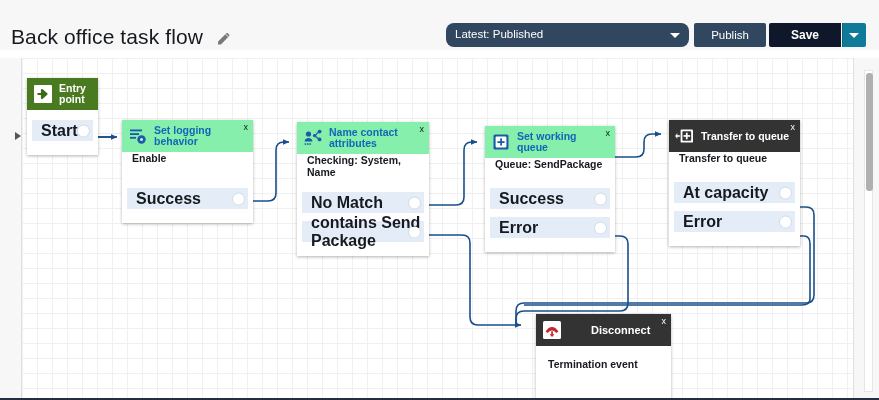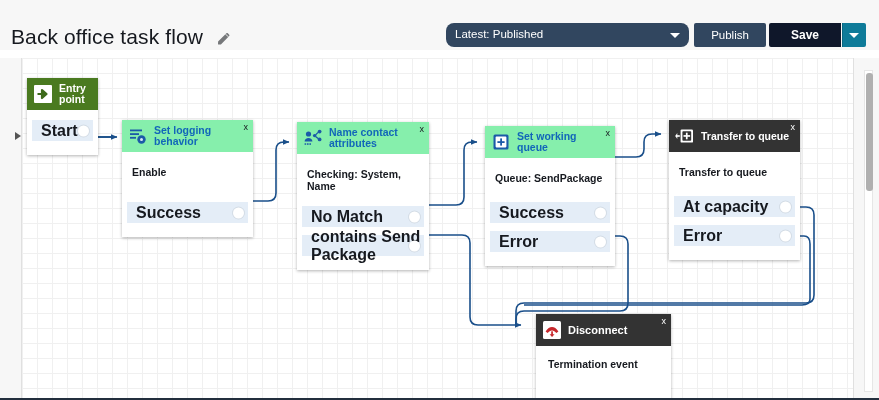--- a/index.html
+++ b/index.html
@@ -265,21 +265,21 @@
     line-height: 9px;
     cursor: pointer;
   }
   .node-header.light .node-close { color: #16191f; }
   .node-header.dark .node-close  { color: #ffffff; }
 
   .node-body {
     background: #ffffff;
     font-size: 10.5px;
     color: #16191f;
-    padding: 14px 10px 14px 10px;
+    padding: 0 10px 14px 10px;
     font-weight: bold;
     box-sizing: border-box;
   }
 
   .ports { background: #ffffff; padding-bottom: 6px; }
 
   .port {
     position: relative;
     background: #e4edf7;
     height: 21px;
@@ -510,20 +510,20 @@
         <span class="node-icon">
           <svg width="20" height="20" viewBox="0 0 20 20">
             <rect x="1" y="1" width="18" height="18" rx="1.5" fill="#ffffff"></rect>
             <path d="M3.6 11.6 c2-3.2 4.1-4.6 6.4-4.6 s4.4 1.4 6.4 4.6
                      l-2 1.5 -1.7-1.6 c-1-0.6-2-0.9-2.7-0.9 s-1.7 0.3-2.7 0.9
                      l-1.7 1.6 z" fill="#c7282c"></path>
             <rect x="9.2" y="11.3" width="1.7" height="4.2" fill="#c7282c"></rect>
             <path d="M7.6 14.2 L10.05 17 L12.5 14.2 Z" fill="#c7282c"></path>
           </svg>
         </span>
-        <span class="node-title" style="font-size:11px;">Disconnect</span>
+        <span class="node-title" style="font-size:11px;margin-left:23px;">Disconnect</span>
         <span class="node-close">x</span>
       </div>
       <div class="node-body" style="padding:12px 10px 36px 12px;">Termination event</div>
     </div>
 
   </div>
 </div>
 
 </body></html>

